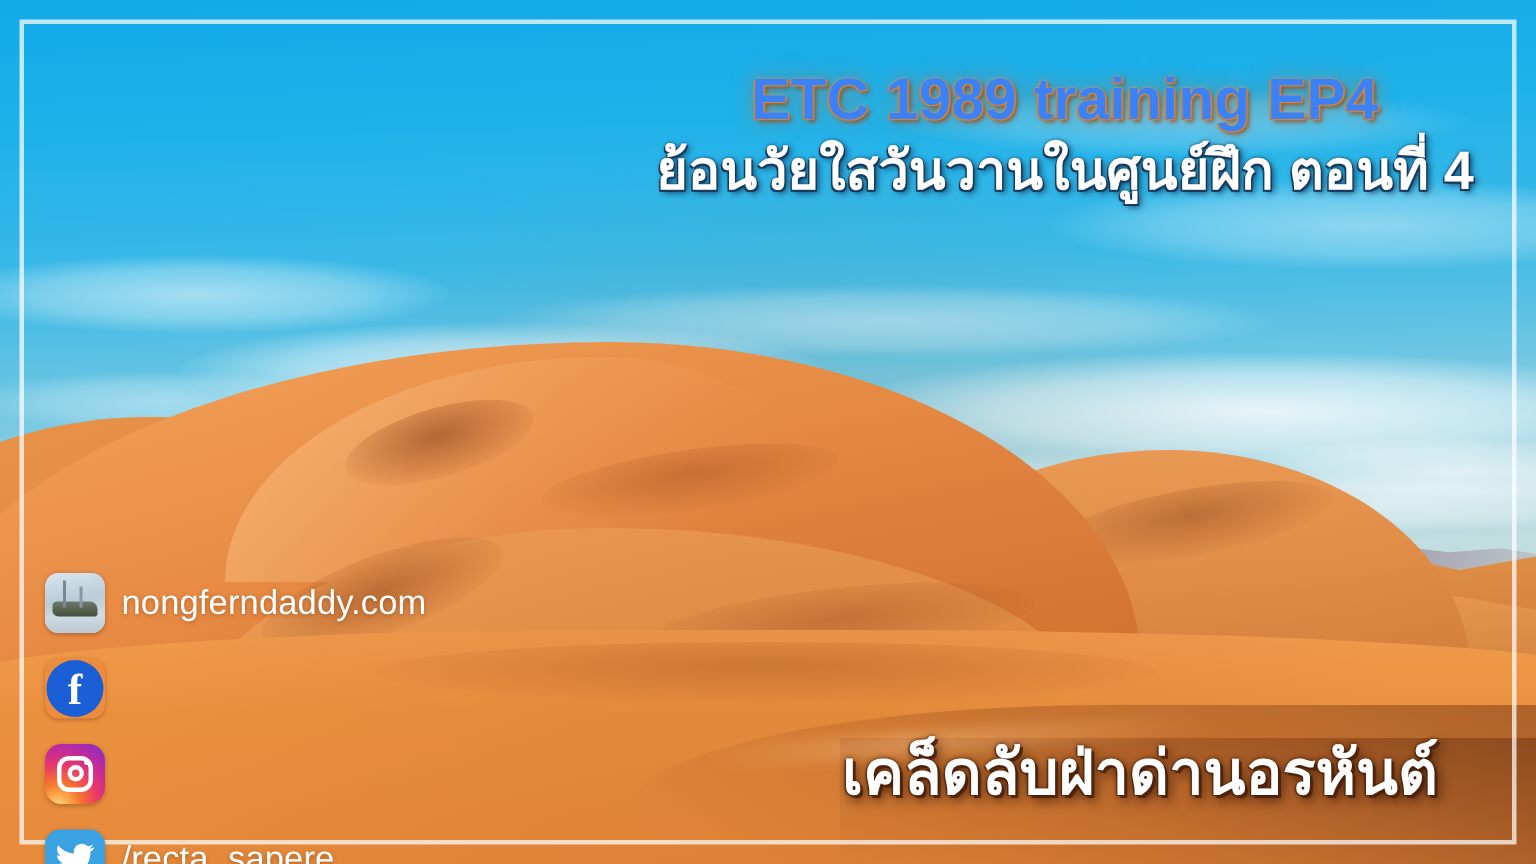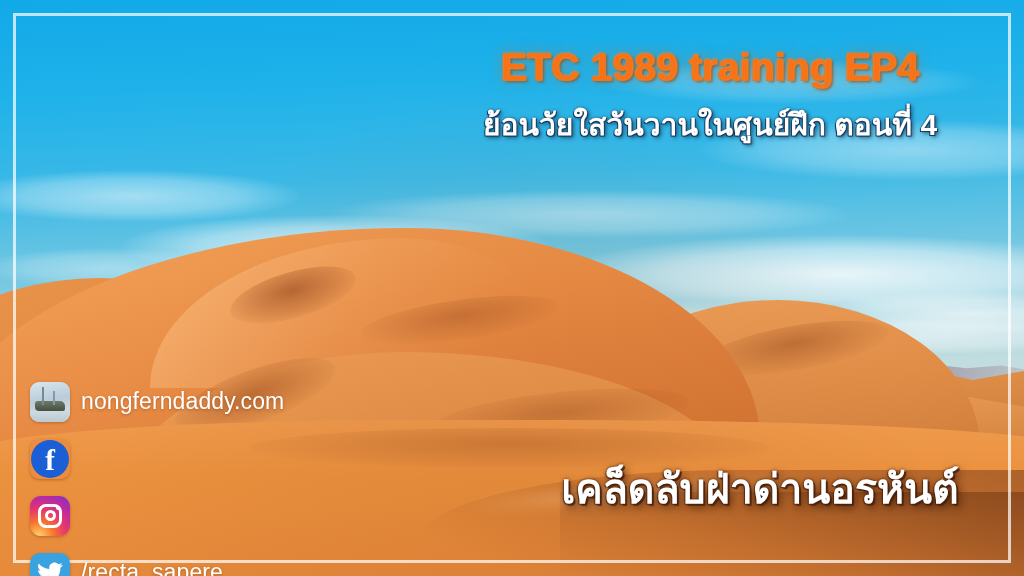--- a/index.html
+++ b/index.html
@@ -204,34 +204,34 @@
   
   .title-block {
     position:absolute;
     right:34px; top:44px;
     width:560px;
     text-align:center;
   }
   .title-line {
     font-size:39px;
     font-weight:bold;
-    color:#f97316;
+    color:#3b82f6;
     letter-spacing:.2px;
     line-height:1.18;
     white-space:nowrap;
     text-shadow:
        0 0 2px #e8a158,
        1px 1px 0 #c9762b,
       -1px 1px 0 #c9762b,
        2px 2px 3px rgba(150,72,20,.85),
        0 0 14px rgba(200,110,40,.55);
   }
   .subtitle-line {
-    margin-top:17px;
-    font-size:30px;
+    margin-top:2px;
+    font-size:36px;
     font-weight:bold;
     color:#ffffff;
     line-height:1.2;
     white-space:nowrap;
     text-shadow:
        0 0 2px #1b3f63,
        1px 1px 0 #17395c,
       -1px 1px 0 #17395c,
        2px 2px 4px rgba(10,40,70,.8);
   }
@@ -329,21 +329,21 @@
     background:#fff;
   }
 
   
   .ic-tw { background:#3aa2e0; border-radius:10px; }
   .ic-tw svg { width:26px; height:26px; display:block; }
 
   
   .headline {
     position:absolute;
-    left:520px; top:456px;
+    left:520px; top:482px;
     width:480px;
     text-align:center;
     font-size:41px;
     font-weight:bold;
     color:#ffffff;
     white-space:nowrap;
     text-shadow:
        0 0 3px rgba(60,25,8,.9),
        2px 2px 0 rgba(80,34,10,.85),
       -1px 1px 0 rgba(80,34,10,.6),

